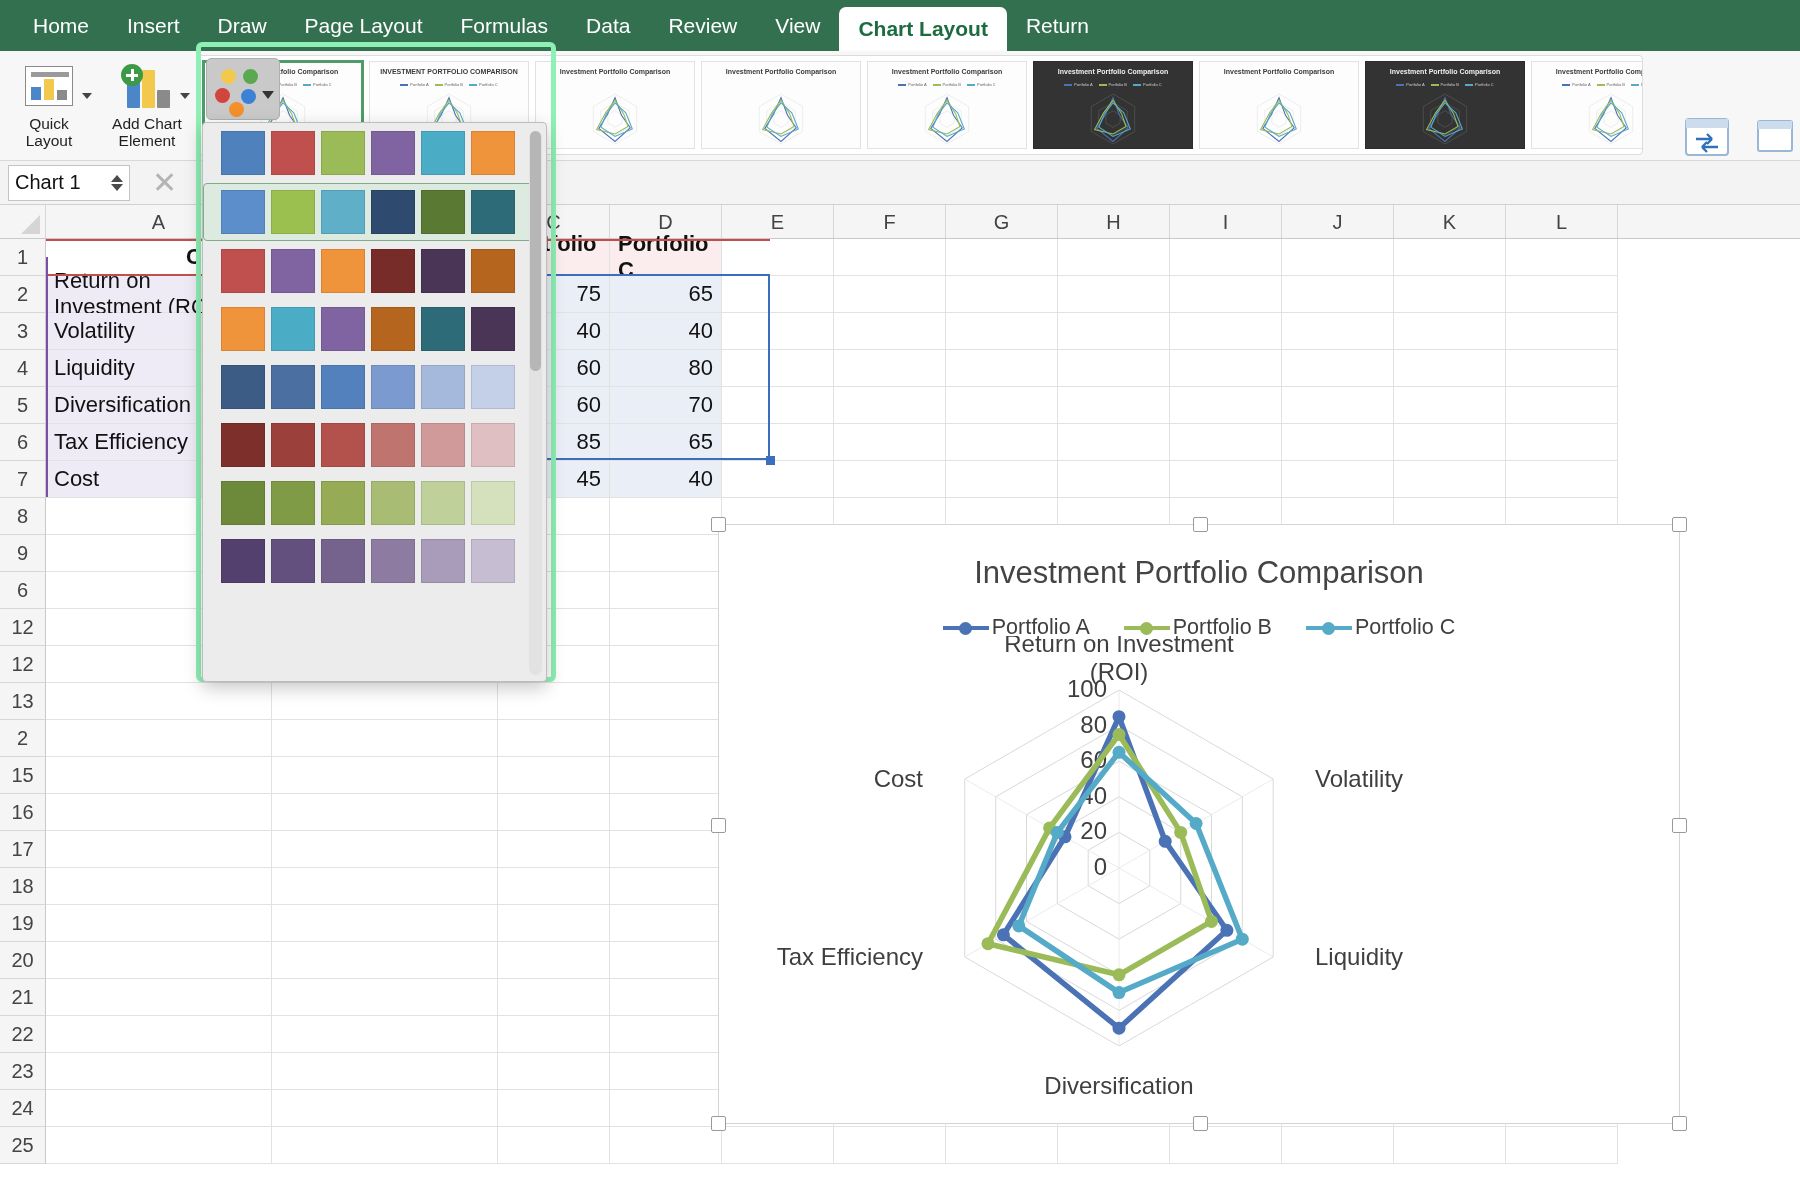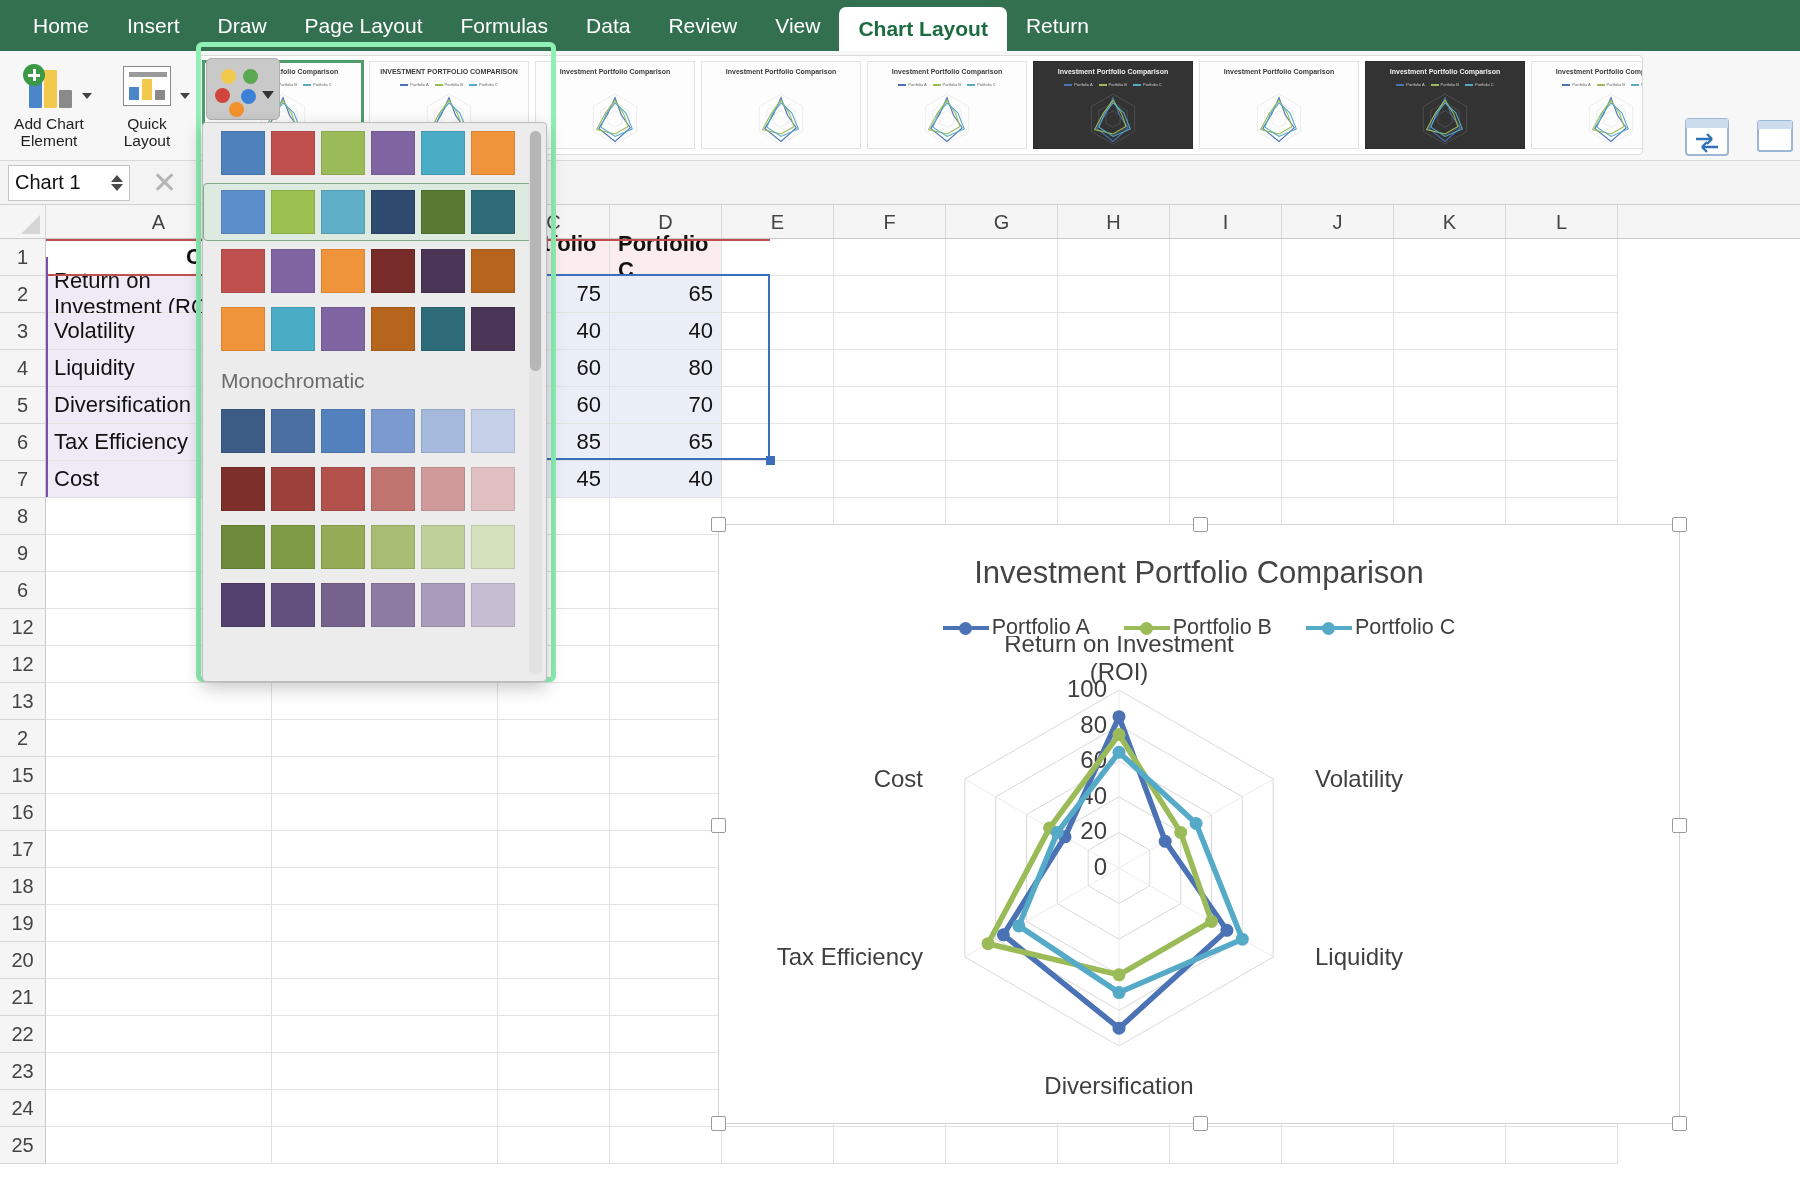--- a/index.html
+++ b/index.html
@@ -231,44 +231,44 @@
       <div class="tab">View</div>
       <div class="tab active">Chart Layout</div>
       <div class="tab">Return</div>
     </div>
 
   <div class="ribbon">
     <div class="ribgroup">
 
       <div class="ribbtn">
         <div class="ico-wrap">
+          <div class="ql-ico">
+            <div class="top"></div>
+            <div class="b" style="left:5px;width:10px;height:13px;background:#4a86c8;"></div>
+            <div class="b" style="left:18px;width:10px;height:21px;background:#f2c94c;"></div>
+            <div class="b" style="left:31px;width:10px;height:10px;background:#8a8a8a;"></div>
+          </div>
+          <div class="caret-sm"></div>
+        </div>
+        <div class="lbl">Quick</div>
+        <div class="lbl" style="margin-top:0">Layout</div>
+      </div>
+
+      <div class="ribbtn">
+        <div class="ico-wrap">
           <div class="ace-ico">
             <div class="bar" style="left:6px;width:13px;height:26px;background:#4a86c8;"></div>
             <div class="bar" style="left:21px;width:13px;height:38px;background:#f2c94c;"></div>
             <div class="bar" style="left:36px;width:13px;height:18px;background:#8a8a8a;"></div>
             <div class="ace-plus"></div>
           </div>
           <div class="caret-sm"></div>
         </div>
         <div class="lbl">Add Chart</div>
         <div class="lbl" style="margin-top:0">Element</div>
-      </div>
-
-      <div class="ribbtn">
-        <div class="ico-wrap">
-          <div class="ql-ico">
-            <div class="top"></div>
-            <div class="b" style="left:5px;width:10px;height:13px;background:#4a86c8;"></div>
-            <div class="b" style="left:18px;width:10px;height:21px;background:#f2c94c;"></div>
-            <div class="b" style="left:31px;width:10px;height:10px;background:#8a8a8a;"></div>
-          </div>
-          <div class="caret-sm"></div>
-        </div>
-        <div class="lbl">Quick</div>
-        <div class="lbl" style="margin-top:0">Layout</div>
       </div>
     </div>
 
     <div class="ribgroup" style="position:absolute;right:4px;top:51px;">
       <div class="ribbtn">
         <div class="ico-wrap">
           <svg width="46" height="40" viewBox="0 0 46 40">
             <rect x="2" y="2" width="42" height="36" rx="3" fill="#fff" stroke="#9bb7d6" stroke-width="2"></rect>
             <rect x="2" y="2" width="42" height="9" fill="#cddcec"></rect>
             <path d="M12 22 h16 M28 22 l-5 -5 M28 22 l-5 5" stroke="#2f72b8" stroke-width="2.4" fill="none"></path>
@@ -872,21 +872,20 @@
           <div class="sw" style="background: rgb(181, 101, 29);"></div>
         </div>
         <div class="pal-row">
           <div class="sw" style="background: rgb(240, 148, 60);"></div>
           <div class="sw" style="background: rgb(75, 172, 198);"></div>
           <div class="sw" style="background: rgb(128, 100, 162);"></div>
           <div class="sw" style="background: rgb(181, 101, 29);"></div>
           <div class="sw" style="background: rgb(46, 107, 120);"></div>
           <div class="sw" style="background: rgb(74, 53, 87);"></div>
         </div>
-        <div class="dd-head">Monochromatic</div>
         <div class="pal-row">
           <div class="sw" style="background: rgb(60, 92, 134);"></div>
           <div class="sw" style="background: rgb(75, 111, 160);"></div>
           <div class="sw" style="background: rgb(82, 129, 189);"></div>
           <div class="sw" style="background: rgb(123, 155, 208);"></div>
           <div class="sw" style="background: rgb(165, 185, 221);"></div>
           <div class="sw" style="background: rgb(195, 208, 232);"></div>
         </div>
         <div class="pal-row">
           <div class="sw" style="background: rgb(125, 47, 44);"></div>

